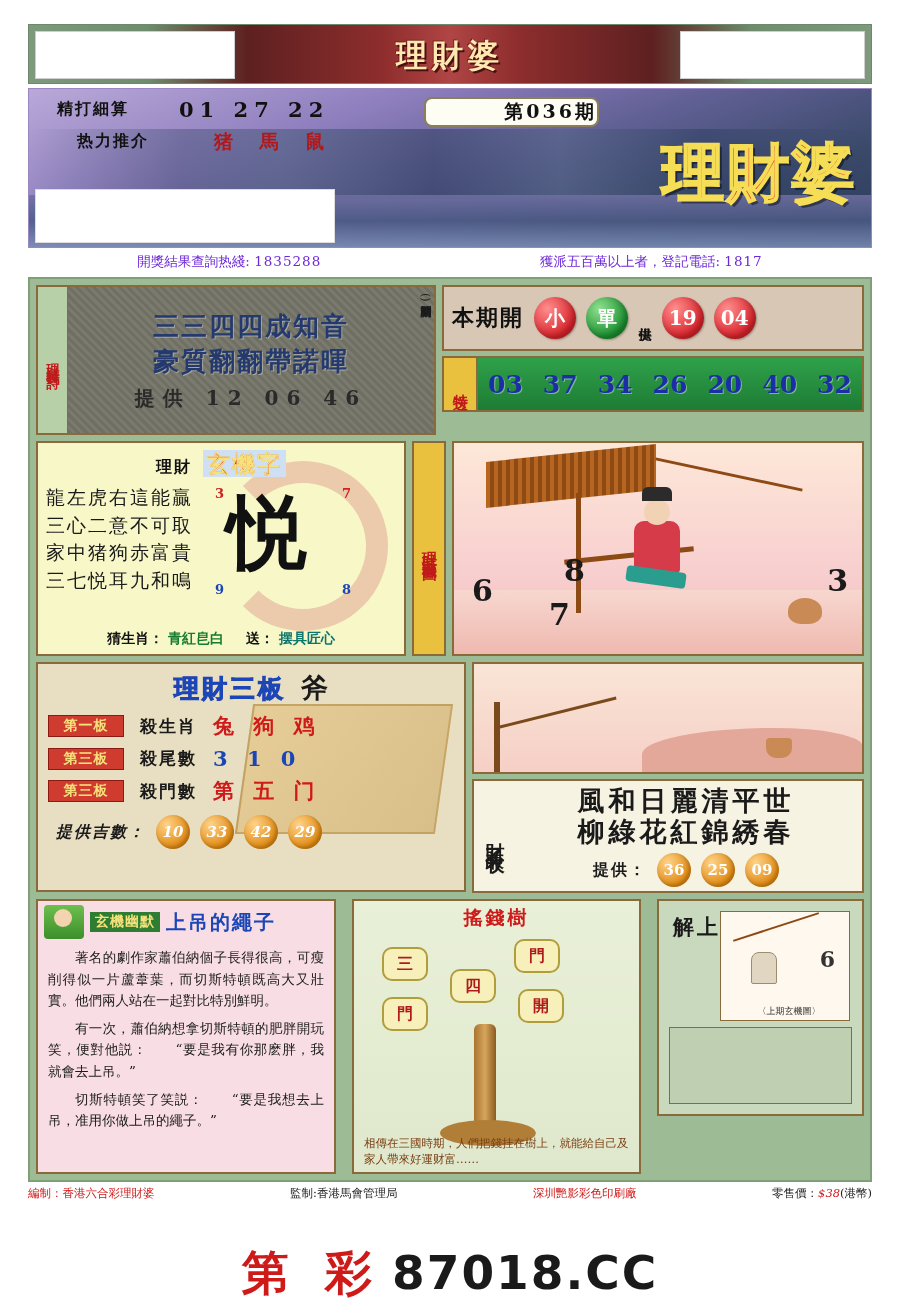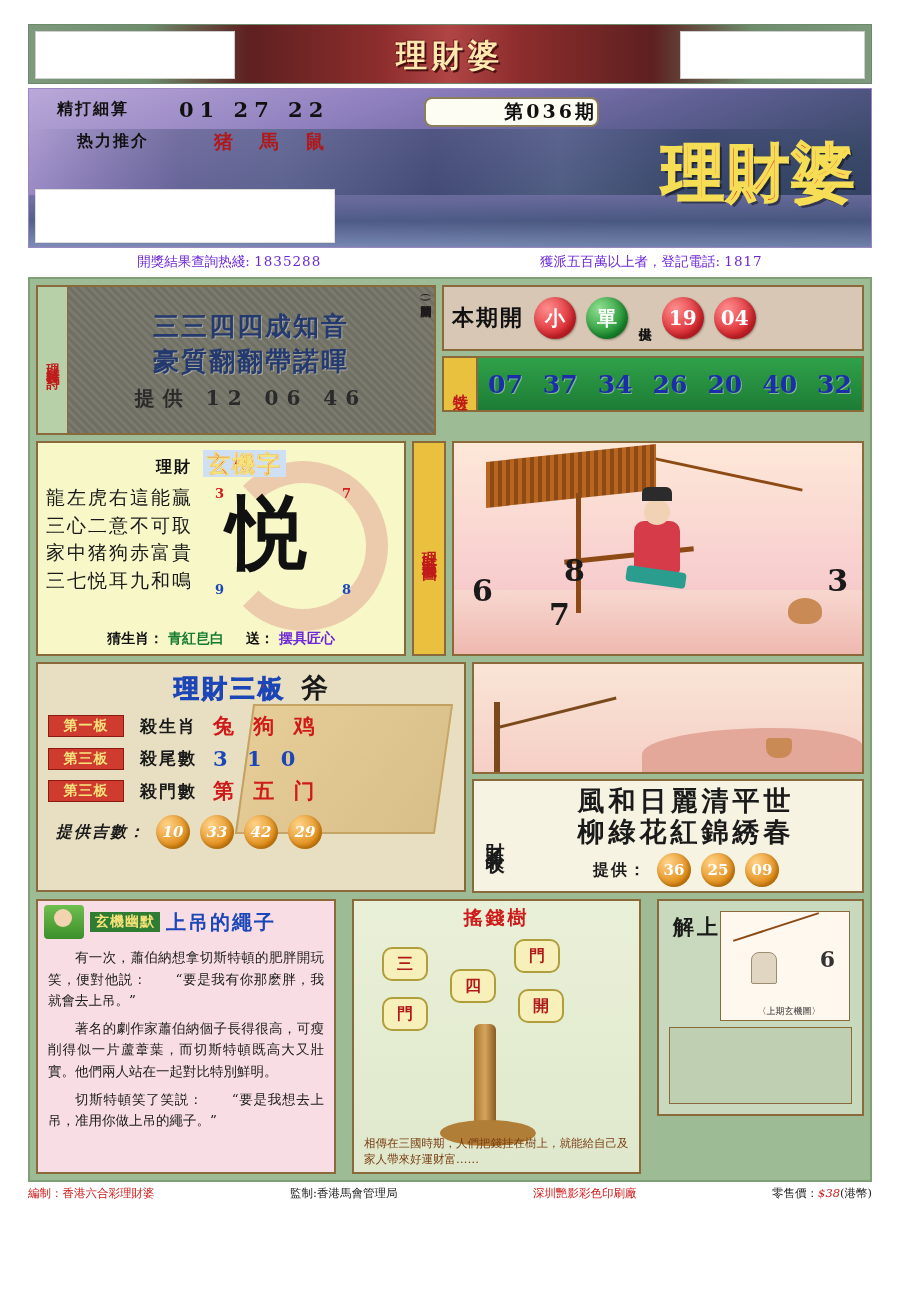--- a/index.html
+++ b/index.html
@@ -672,21 +672,21 @@
           <span class="ball green">單</span>
           <span class="res-tiny">提供</span>
           <span class="ball red">19</span>
           <span class="ball red">04</span>
         </div>
         <div class="specialbox">
           <div class="spec-tag">
             <span>特送</span>
           </div>
           <div class="spec-nums">
-            <span>07</span>
+            <span>03</span>
             <span>37</span>
             <span>34</span>
             <span>26</span>
             <span>20</span>
             <span>40</span>
             <span>32</span>
           </div>
         </div>
       </div>
     </div>
@@ -713,21 +713,21 @@
             <span class="big">悦</span>
           </div>
         </div>
         <div class="xj-foot">
           <div>
             <span>猜生肖：</span>
             <span class="colorseq" style="color:#157c2f;">青紅皀白</span>
           </div>
           <div>
             <span>送：</span>
-            <span style="color:#6d28d9;">摆具匠心</span>
+            <span style="color:#0f766e;">摆具匠心</span>
           </div>
         </div>
       </div>
 
       <div class="midstrip">
         <span>理財玄機圖</span>
       </div>
 
       <div class="picbox">
         <div class="ground"></div>
@@ -806,22 +806,22 @@
     </div>
 
     <div class="bottomrow">
       <div class="jokebox">
         <div class="joke-head">
           <span class="joke-av"></span>
           <span class="joke-tag">玄機幽默</span>
           <span class="joke-title">上吊的繩子</span>
         </div>
         <div class="joke-body">
+          <p>著名的劇作家蕭伯納個子長得很高，可瘦削得似一片蘆葦葉，而切斯特頓既高大又壯實。他們兩人站在一起對比特別鮮明。</p>
           <p>有一次，蕭伯納想拿切斯特頓的肥胖開玩笑，便對他説：　　“要是我有你那麽胖，我就會去上吊。”</p>
-          <p>著名的劇作家蕭伯納個子長得很高，可瘦削得似一片蘆葦葉，而切斯特頓既高大又壯實。他們兩人站在一起對比特別鮮明。</p>
           <p>切斯特頓笑了笑説：　　“要是我想去上吊，准用你做上吊的繩子。”</p>
         </div>
       </div>
 
       <div class="treebox">
         <div class="tb-head">搖錢樹</div>
         <div class="trunk"></div>
         <div class="rootbase"></div>
         <div class="bubble b1">三</div>
         <div class="bubble b2">門</div>
@@ -846,13 +846,16 @@
 
   <div class="footer">
     <span class="red">編制：香港六合彩理財婆</span>
     <span>監制:香港馬會管理局</span>
     <span class="red">深圳艷影彩色印刷廠</span>
     <span class="price">
       <span>零售價：</span><em>$38</em><span>(港幣)</span>
     </span>
   </div>
 
+  <div class="wm">
+    <span class="wm1">第 彩</span><span class="wm2">87018.CC</span>
+  </div>
 </div>
 
 </body></html>

